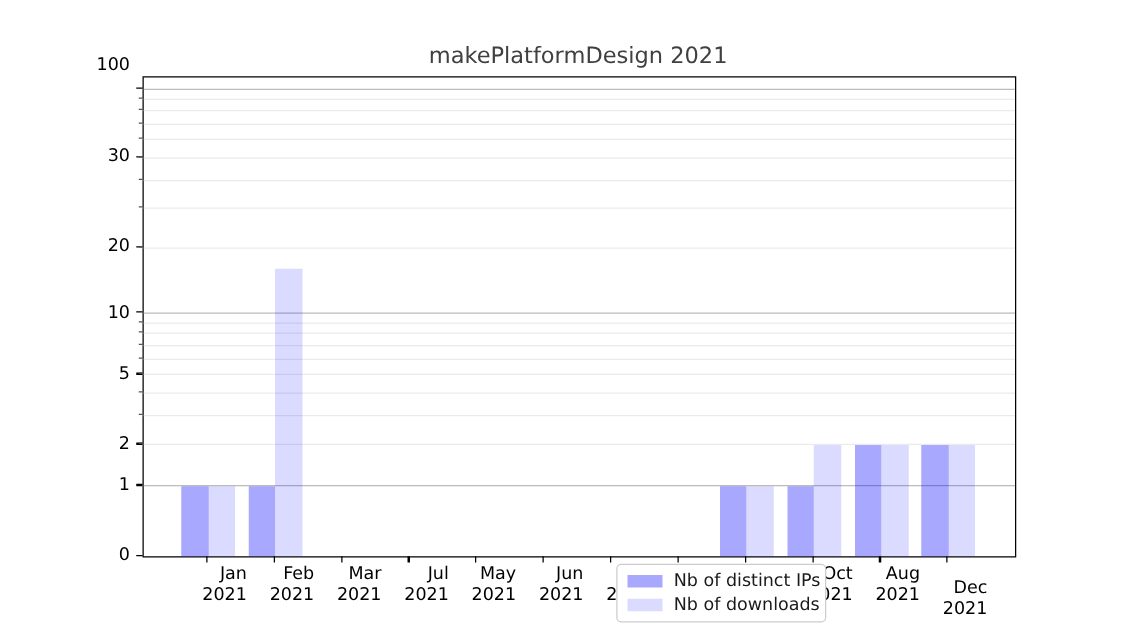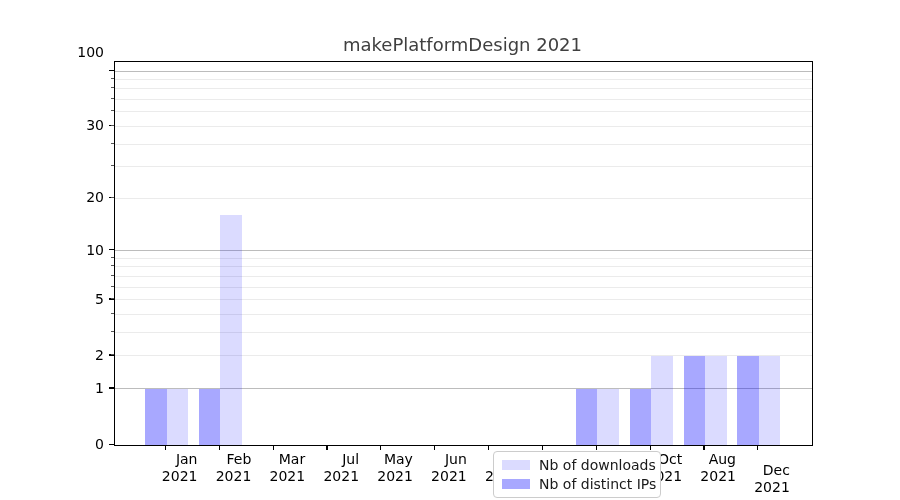--- a/index.html
+++ b/index.html
@@ -62,26 +62,26 @@
         <div class="bar" style="left: 622.35px; width: 21.5px; top: 293.993px; height: 89.0066px; background: rgba(0, 0, 255, 0.34);"></div>
         <div class="bar" style="left: 51.5px; width: 21.5px; top: 326.843px; height: 56.1569px; background: rgba(0, 0, 255, 0.14);"></div>
         <div class="bar" style="left: 105.35px; width: 21.5px; top: 153.461px; height: 229.539px; background: rgba(0, 0, 255, 0.14);"></div>
         <div class="bar" style="left: 482.3px; width: 21.5px; top: 326.843px; height: 56.1569px; background: rgba(0, 0, 255, 0.14);"></div>
         <div class="bar" style="left: 536.15px; width: 21.5px; top: 293.993px; height: 89.0066px; background: rgba(0, 0, 255, 0.14);"></div>
         <div class="bar" style="left: 590px; width: 21.5px; top: 293.993px; height: 89.0066px; background: rgba(0, 0, 255, 0.14);"></div>
         <div class="bar" style="left: 643.85px; width: 21.5px; top: 293.993px; height: 89.0066px; background: rgba(0, 0, 255, 0.14);"></div>
       </div>
     <div id="legend">
       <div class="legend-item">
+        <span class="legend-swatch" style="background: rgba(0, 0, 255, 0.34);"></span>
+        <span class="legend-label">Nb of distinct IPs</span>
+      </div>
+      <div class="legend-item">
         <span class="legend-swatch" style="background: rgba(0, 0, 255, 0.14);"></span>
         <span class="legend-label">Nb of downloads</span>
-      </div>
-      <div class="legend-item">
-        <span class="legend-swatch" style="background: rgba(0, 0, 255, 0.34);"></span>
-        <span class="legend-label">Nb of distinct IPs</span>
       </div>
     </div>
   </div>
 
   <div id="y-axis">
       <div class="ytick-mark" style="left: 109px; top: 443.5px;"></div>
       <div class="ytick-label" style="left: 38px; top: 436px;">0</div>
       <div class="ytick-mark" style="left: 109px; top: 387.343px;"></div>
       <div class="ytick-label" style="left: 38px; top: 379.843px;">1</div>
       <div class="ytick-mark" style="left: 109px; top: 354.493px;"></div>

